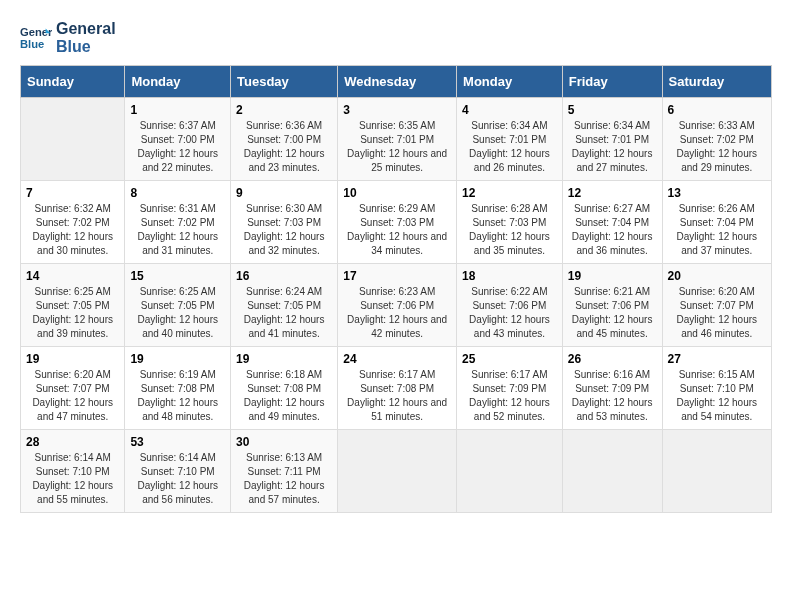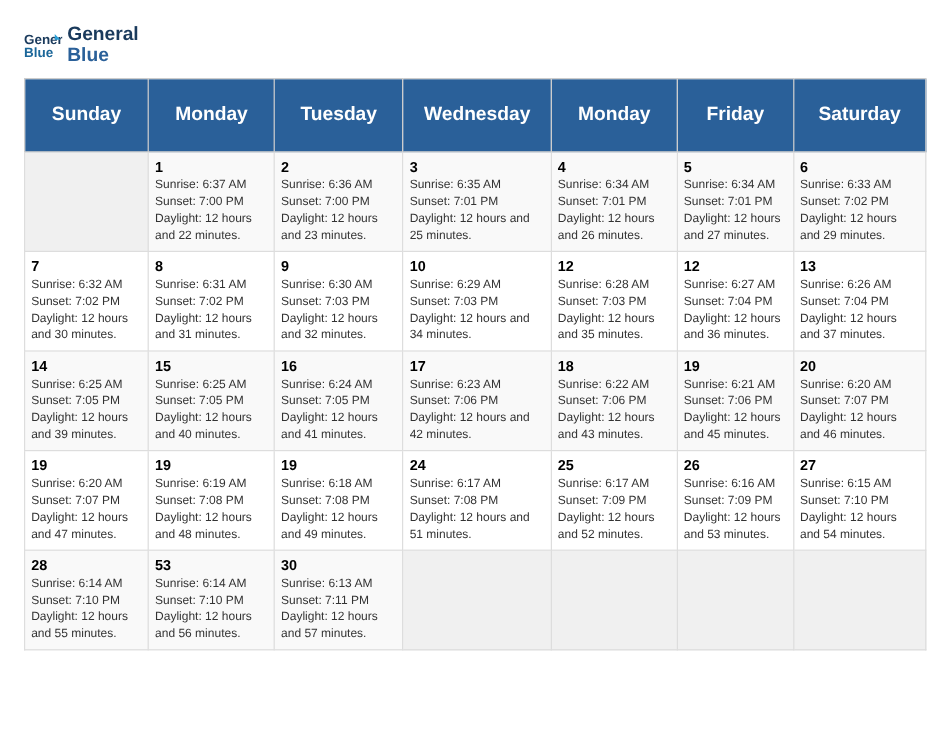--- a/index.html
+++ b/index.html
@@ -40,23 +40,23 @@
     table {
       width: 100%;
       border-collapse: collapse;
       font-size: 11px;
     }
     thead tr {
       background-color: #2a6099;
       color: #fff;
     }
     thead th {
-      padding: 21px 6px;
-      text-align: center;
-      font-size: 16px;
+      padding: 8px 6px;
+      text-align: left;
+      font-size: 13px;
       font-weight: bold;
       border: 1px solid #ccc;
     }
     tbody tr {
       vertical-align: top;
     }
     tbody tr:nth-child(odd) {
       background-color: #f9f9f9;
     }
     tbody tr:nth-child(even) {
@@ -71,20 +71,21 @@
     .day-number {
       font-weight: bold;
       font-size: 12px;
       display: block;
       margin-bottom: 2px;
     }
     .day-info {
       font-size: 10px;
       color: #333;
       line-height: 1.4;
+      text-align: center;
     }
     .empty-cell {
       background: #f0f0f0;
     }
   </style>
 </head>
 <body>
 
 <div class="header">
   <div class="logo">

